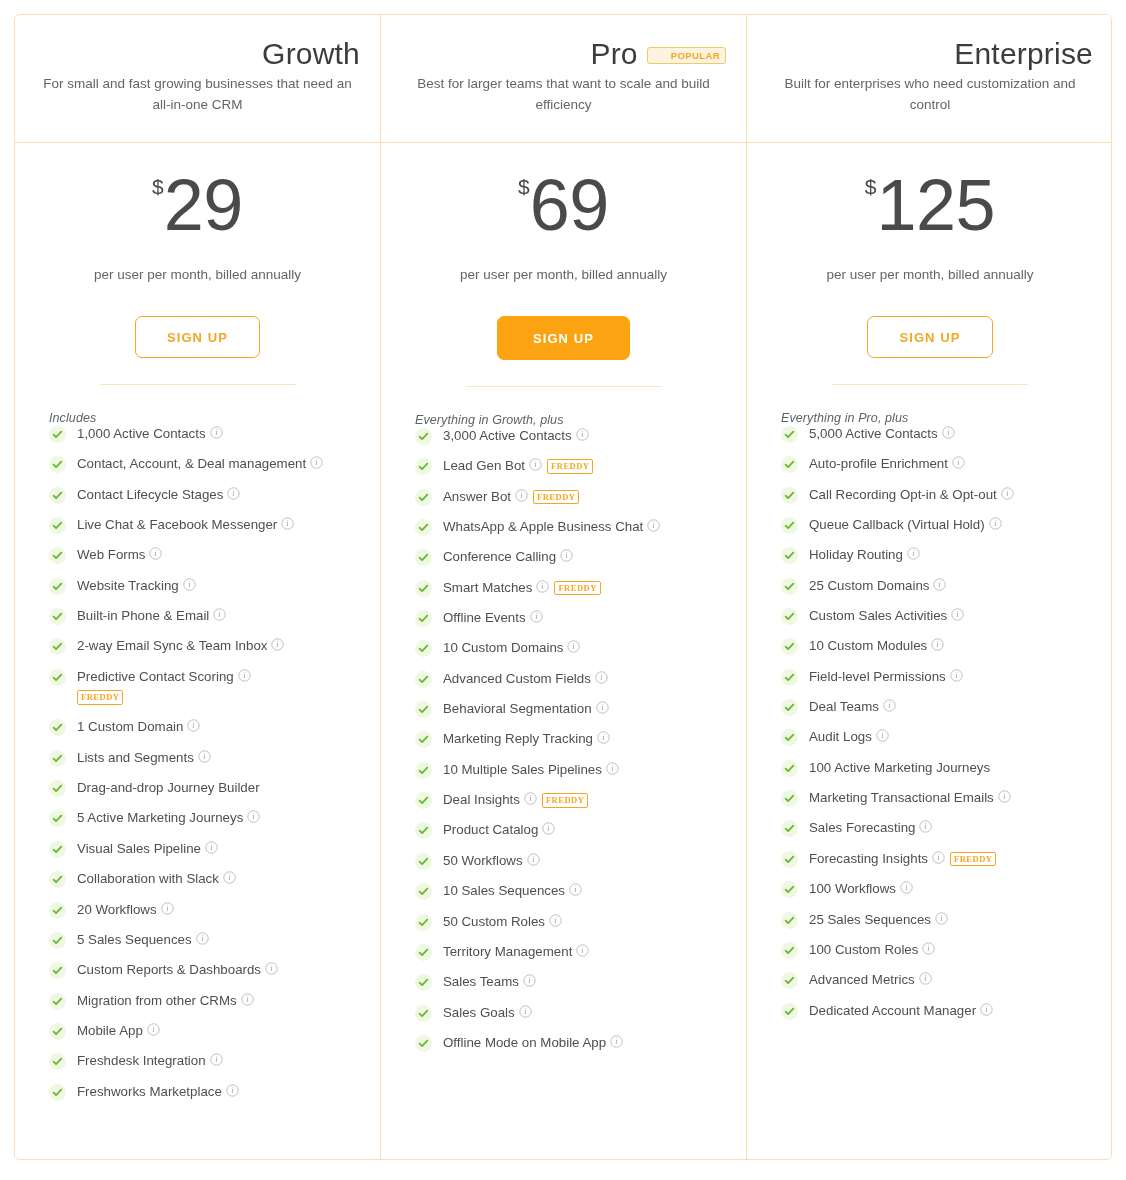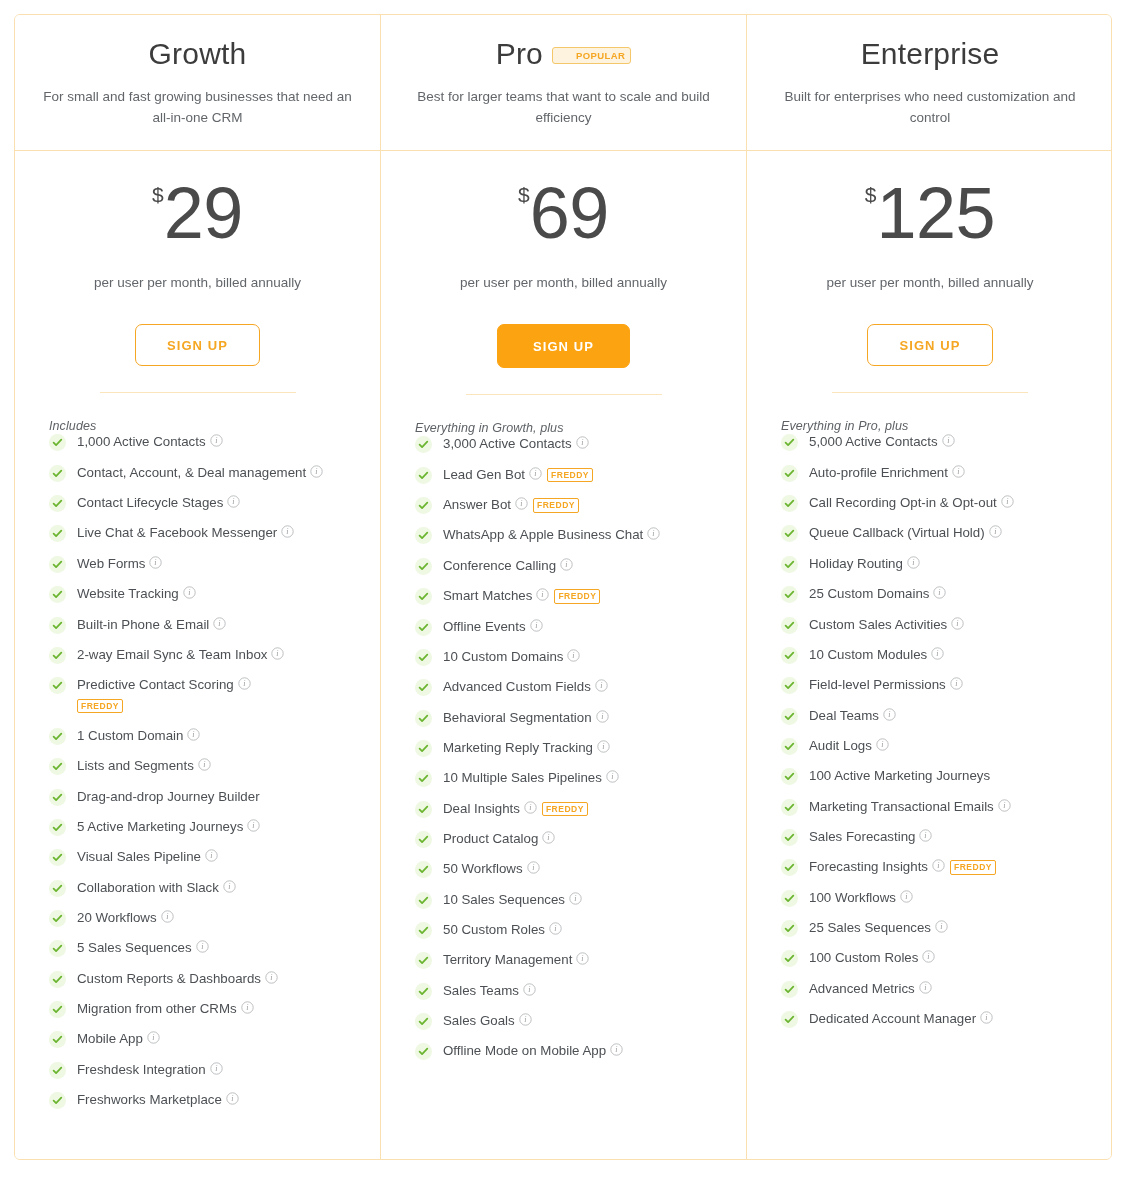--- a/index.html
+++ b/index.html
@@ -43,23 +43,23 @@
   
   .plan-head {
     border-bottom: 1px solid #fae0b0;
     padding: 22px 20px 22px 20px;
     min-height: 128px;
     text-align: center;
   }
   .plan-title-row {
     display: flex;
     align-items: center;
-    justify-content: center;
+    justify-content: flex-end;
     gap: 9px;
-    margin-bottom: 16px;
+    margin-bottom: 3px;
   }
   .plan-title {
     font-size: 30px;
     font-weight: 400;
     color: #3c3c3c;
     letter-spacing: 0.2px;
     line-height: 1.12;
   }
   .popular-badge {
     font-size: 9.5px;
@@ -194,20 +194,21 @@
     font-weight: 700;
     letter-spacing: 0.5px;
     color: #f5a623;
     border: 1px solid #f5a623;
     border-radius: 2px;
     padding: 1px 3px 0 3px;
     margin-left: 5px;
     vertical-align: 1px;
     white-space: nowrap;
     line-height: 1.35;
+    font-family: Liberation Serif, serif;
   }
   .freddy-badge.own-line {
     display: inline-block;
     margin-left: 0;
     margin-top: 4px;
   }
   .badge-line { display: block; }
 </style>
 </head>
 <body>

